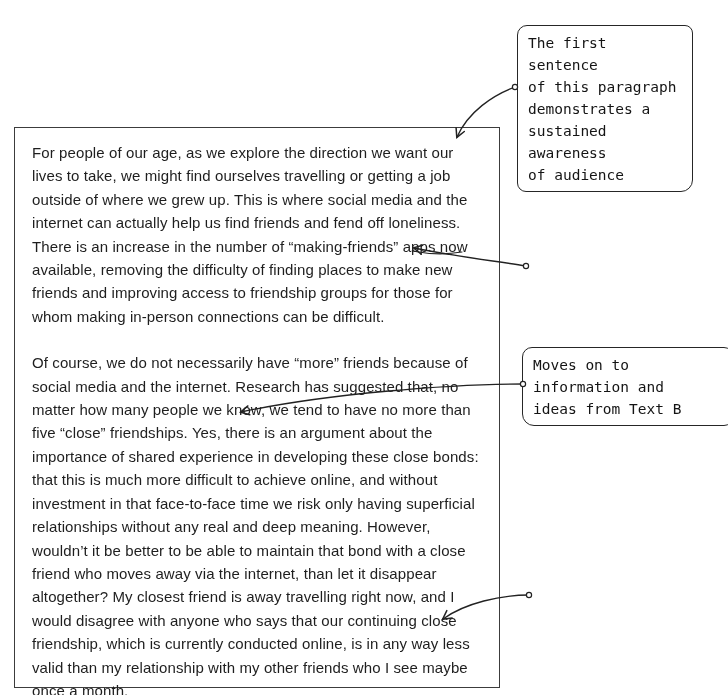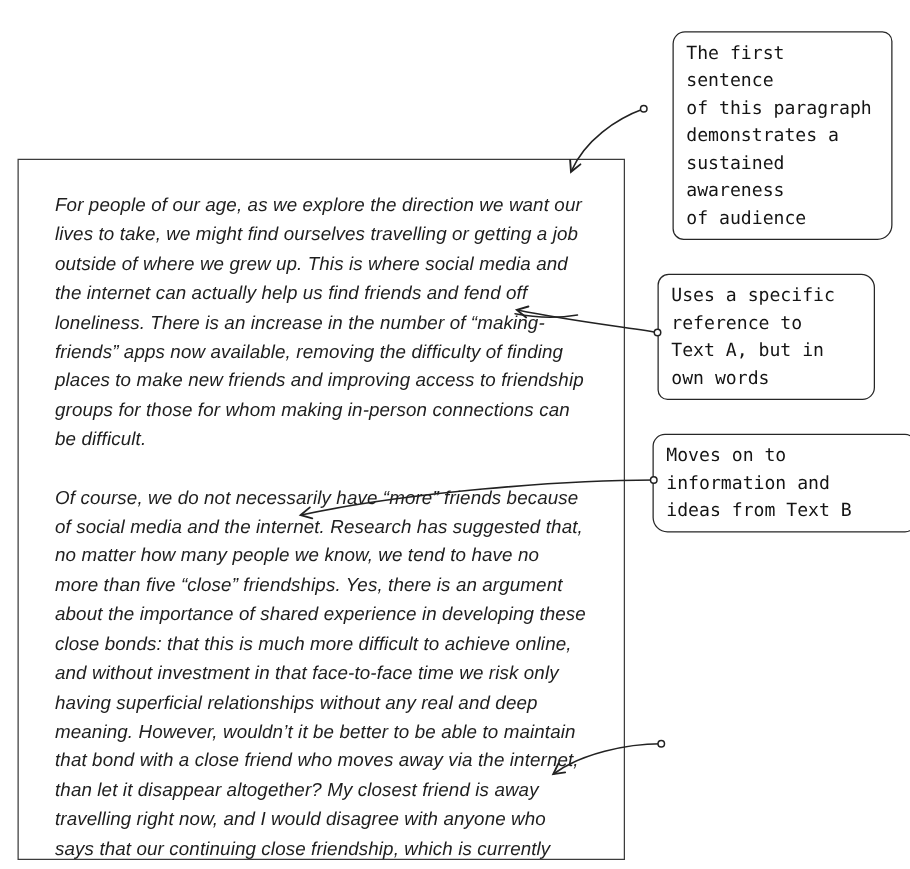--- a/index.html
+++ b/index.html
@@ -19,35 +19,35 @@
     width: 486px;
     height: 561px;
     box-sizing: border-box;
     border: 1.5px solid #3c3c3c;
     background: #ffffff;
     padding: 9px 13px;
     font-size: 15px;
     line-height: 23.4px;
     letter-spacing: 0.1px;
   }
-  .essay-box p { margin: 16px; font-style: italic; }
+  .essay-box p { margin: 4px; }
   .essay-box p + p { margin-top: 23px; }
   .callout {
     position: absolute;
     box-sizing: border-box;
     background: #ffffff;
     border: 1.7px solid #262626;
     padding: 6px 10px 5px 10px;
     font-family: "DejaVu Sans Mono", monospace;
     font-size: 14.5px;
     line-height: 22px;
     white-space: pre-line;
     color: #141414;
   }
-  .callout-1 { left: 517px; top: 25px;  width: 176px; border-radius: 10px 8px 12px 9px; margin-left: 21px; }
+  .callout-1 { left: 517px; top: 25px;  width: 176px; border-radius: 10px 8px 12px 9px; }
   .callout-2 { left: 526px; top: 219px; width: 174px; border-radius: 9px 11px 10px 8px; }
   .callout-3 { left: 522px; top: 347px; width: 211px; border-radius: 10px 9px 9px 12px; }
   .callout-4 { left: 528px; top: 549px; width: 179px; border-radius: 9px 10px 11px 14px; }
   .overlay {
     position: absolute;
     left: 0; top: 0;
     width: 728px; height: 695px;
     pointer-events: none;
   }
 </style>
@@ -60,24 +60,20 @@
     <p>For people of our age, as we explore the direction we want our lives to take, we might find ourselves travelling or getting a job outside of where we grew up. This is where social media and the internet can actually help us find friends and fend off loneliness. There is an increase in the number of “making-friends” apps now available, removing the difficulty of finding places to make new friends and improving access to friendship groups for those for whom making in-person connections can be difficult.</p>
     <p>Of course, we do not necessarily have “more” friends because of social media and the internet. Research has suggested that, no matter how many people we know, we tend to have no more than five “close” friendships. Yes, there is an argument about the importance of shared experience in developing these close bonds: that this is much more difficult to achieve online, and without investment in that face-to-face time we risk only having superficial relationships without any real and deep meaning. However, wouldn’t it be better to be able to maintain that bond with a close friend who moves away via the internet, than let it disappear altogether? My closest friend is away travelling right now, and I would disagree with anyone who says that our continuing close friendship, which is currently conducted online, is in any way less valid than my relationship with my other friends who I see maybe once a month.</p>
   </div>
 
   <div class="callout callout-1">The first sentence
 of this paragraph
 demonstrates a
 sustained awareness
 of audience</div>
 
-  <div class="callout callout-2">Uses a specific
-reference to
-Text A, but in
-own words</div>
 
   <div class="callout callout-3">Moves on to
 information and
 ideas from Text B</div>
 
 
   <svg class="overlay" viewBox="0 0 728 695" xmlns="http://www.w3.org/2000/svg">
     <defs>
       <marker id="arrowhead" markerWidth="13" markerHeight="13" refX="9.5" refY="6" orient="auto" markerUnits="userSpaceOnUse">
         <path d="M1.5 1.5 L10 6 L1.5 10.5" fill="none" stroke="#222222" stroke-width="1.5" stroke-linecap="round"></path>

